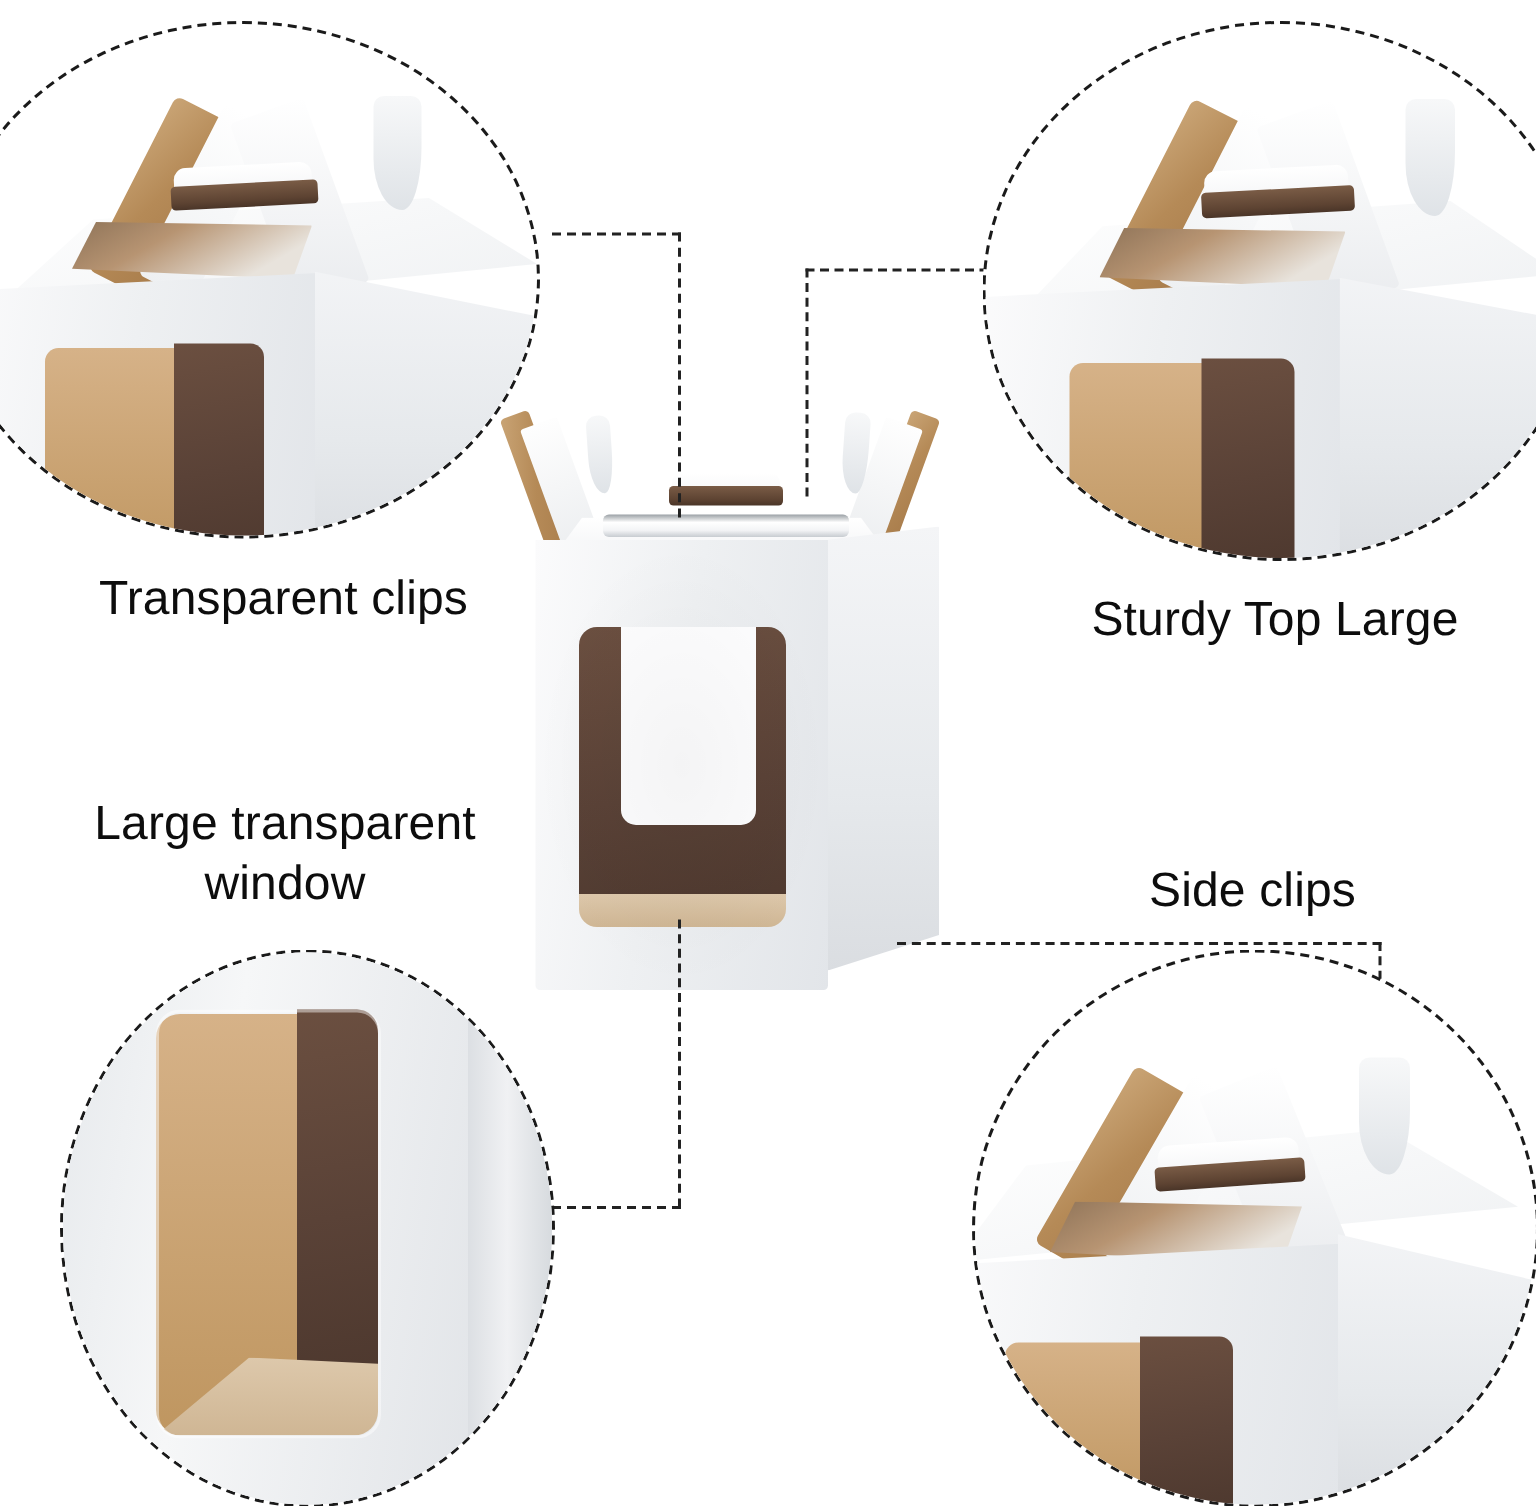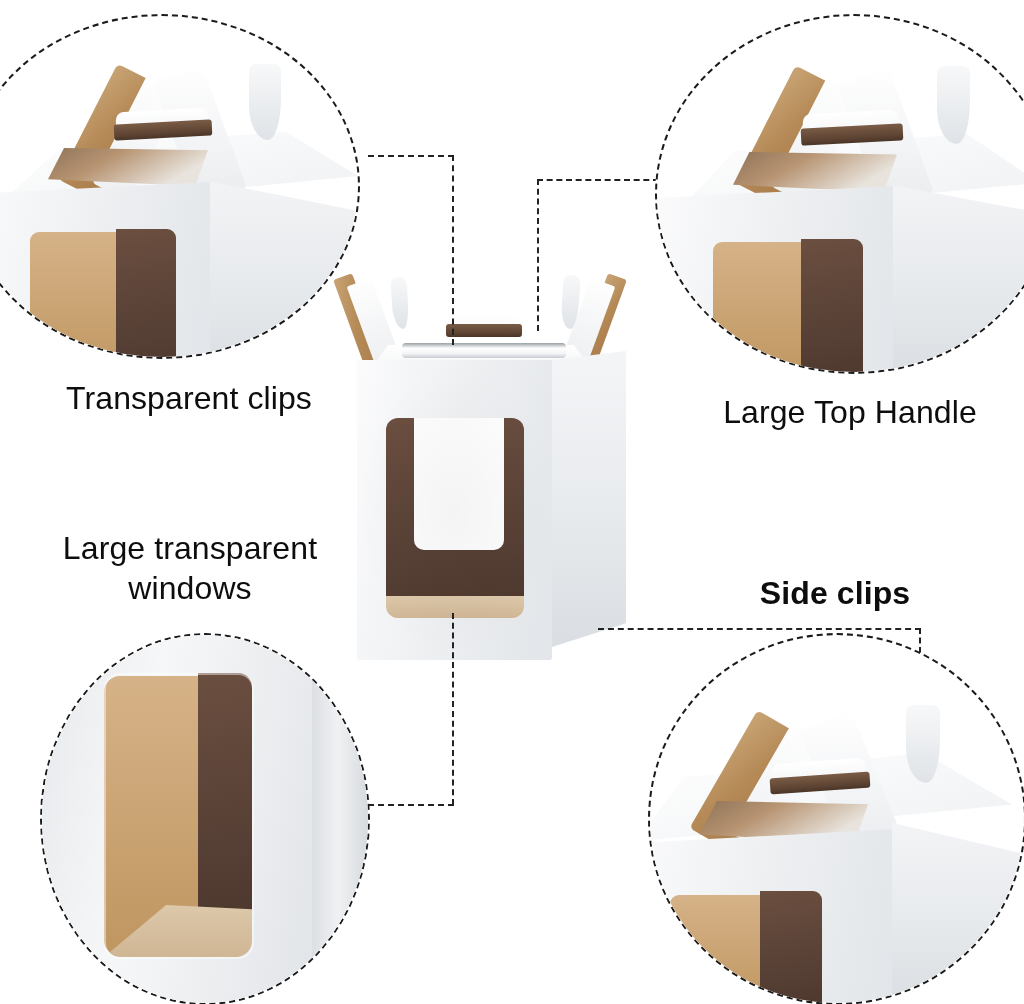--- a/index.html
+++ b/index.html
@@ -19,21 +19,21 @@
     font-size:32px;
     font-weight:400;
     letter-spacing:.1px;
     line-height:1.26;
     white-space:pre-line;
     text-align:center;
   }
   #label-transparent-window { left:24px;  top:378px; width:330px; text-align:center; }
   #label-sturdy-top-handle  { left:680px; top:392px; width:340px; text-align:center; }
   #label-large-windows      { left:30px;  top:528px; width:320px; }
-  #label-side-clips         { left:720px; top:573px; width:230px;font-weight:bold; }
+  #label-side-clips         { left:720px; top:573px; width:230px; }
 
   
   .conn { position:absolute; }
   .conn .h, .conn .v { position:absolute; }
   .conn .h { height:0; border-top:2px dashed #222; }
   .conn .v { width:0;  border-left:2px dashed #222; }
 
   
   .bubble {
     position:absolute;
@@ -254,20 +254,20 @@
                     clip-path:polygon(0% 6%, 100% 24%, 100% 100%, 0% 100%);"></div>
 
         <div class="kraft-lt" style="left:22px; top:262px; width:92px; height:114px; border-radius:9px 0 0 0;"></div>
         <div class="darkbrown" style="left:112px; top:258px; width:62px; height:118px; border-radius:0 9px 0 0;"></div>
       </div>
     </div>
   </div>
 
   <div class="label" id="label-transparent-window">Transparent clips</div>
 
-  <div class="label" id="label-sturdy-top-handle">Large Top Handle</div>
+  <div class="label" id="label-sturdy-top-handle">Sturdy Top Large</div>
 
   <div class="label" id="label-large-windows">Large transparent
-windows</div>
+window</div>
 
   <div class="label" id="label-side-clips">Side clips</div>
 
 </div>
 
 </body></html>

